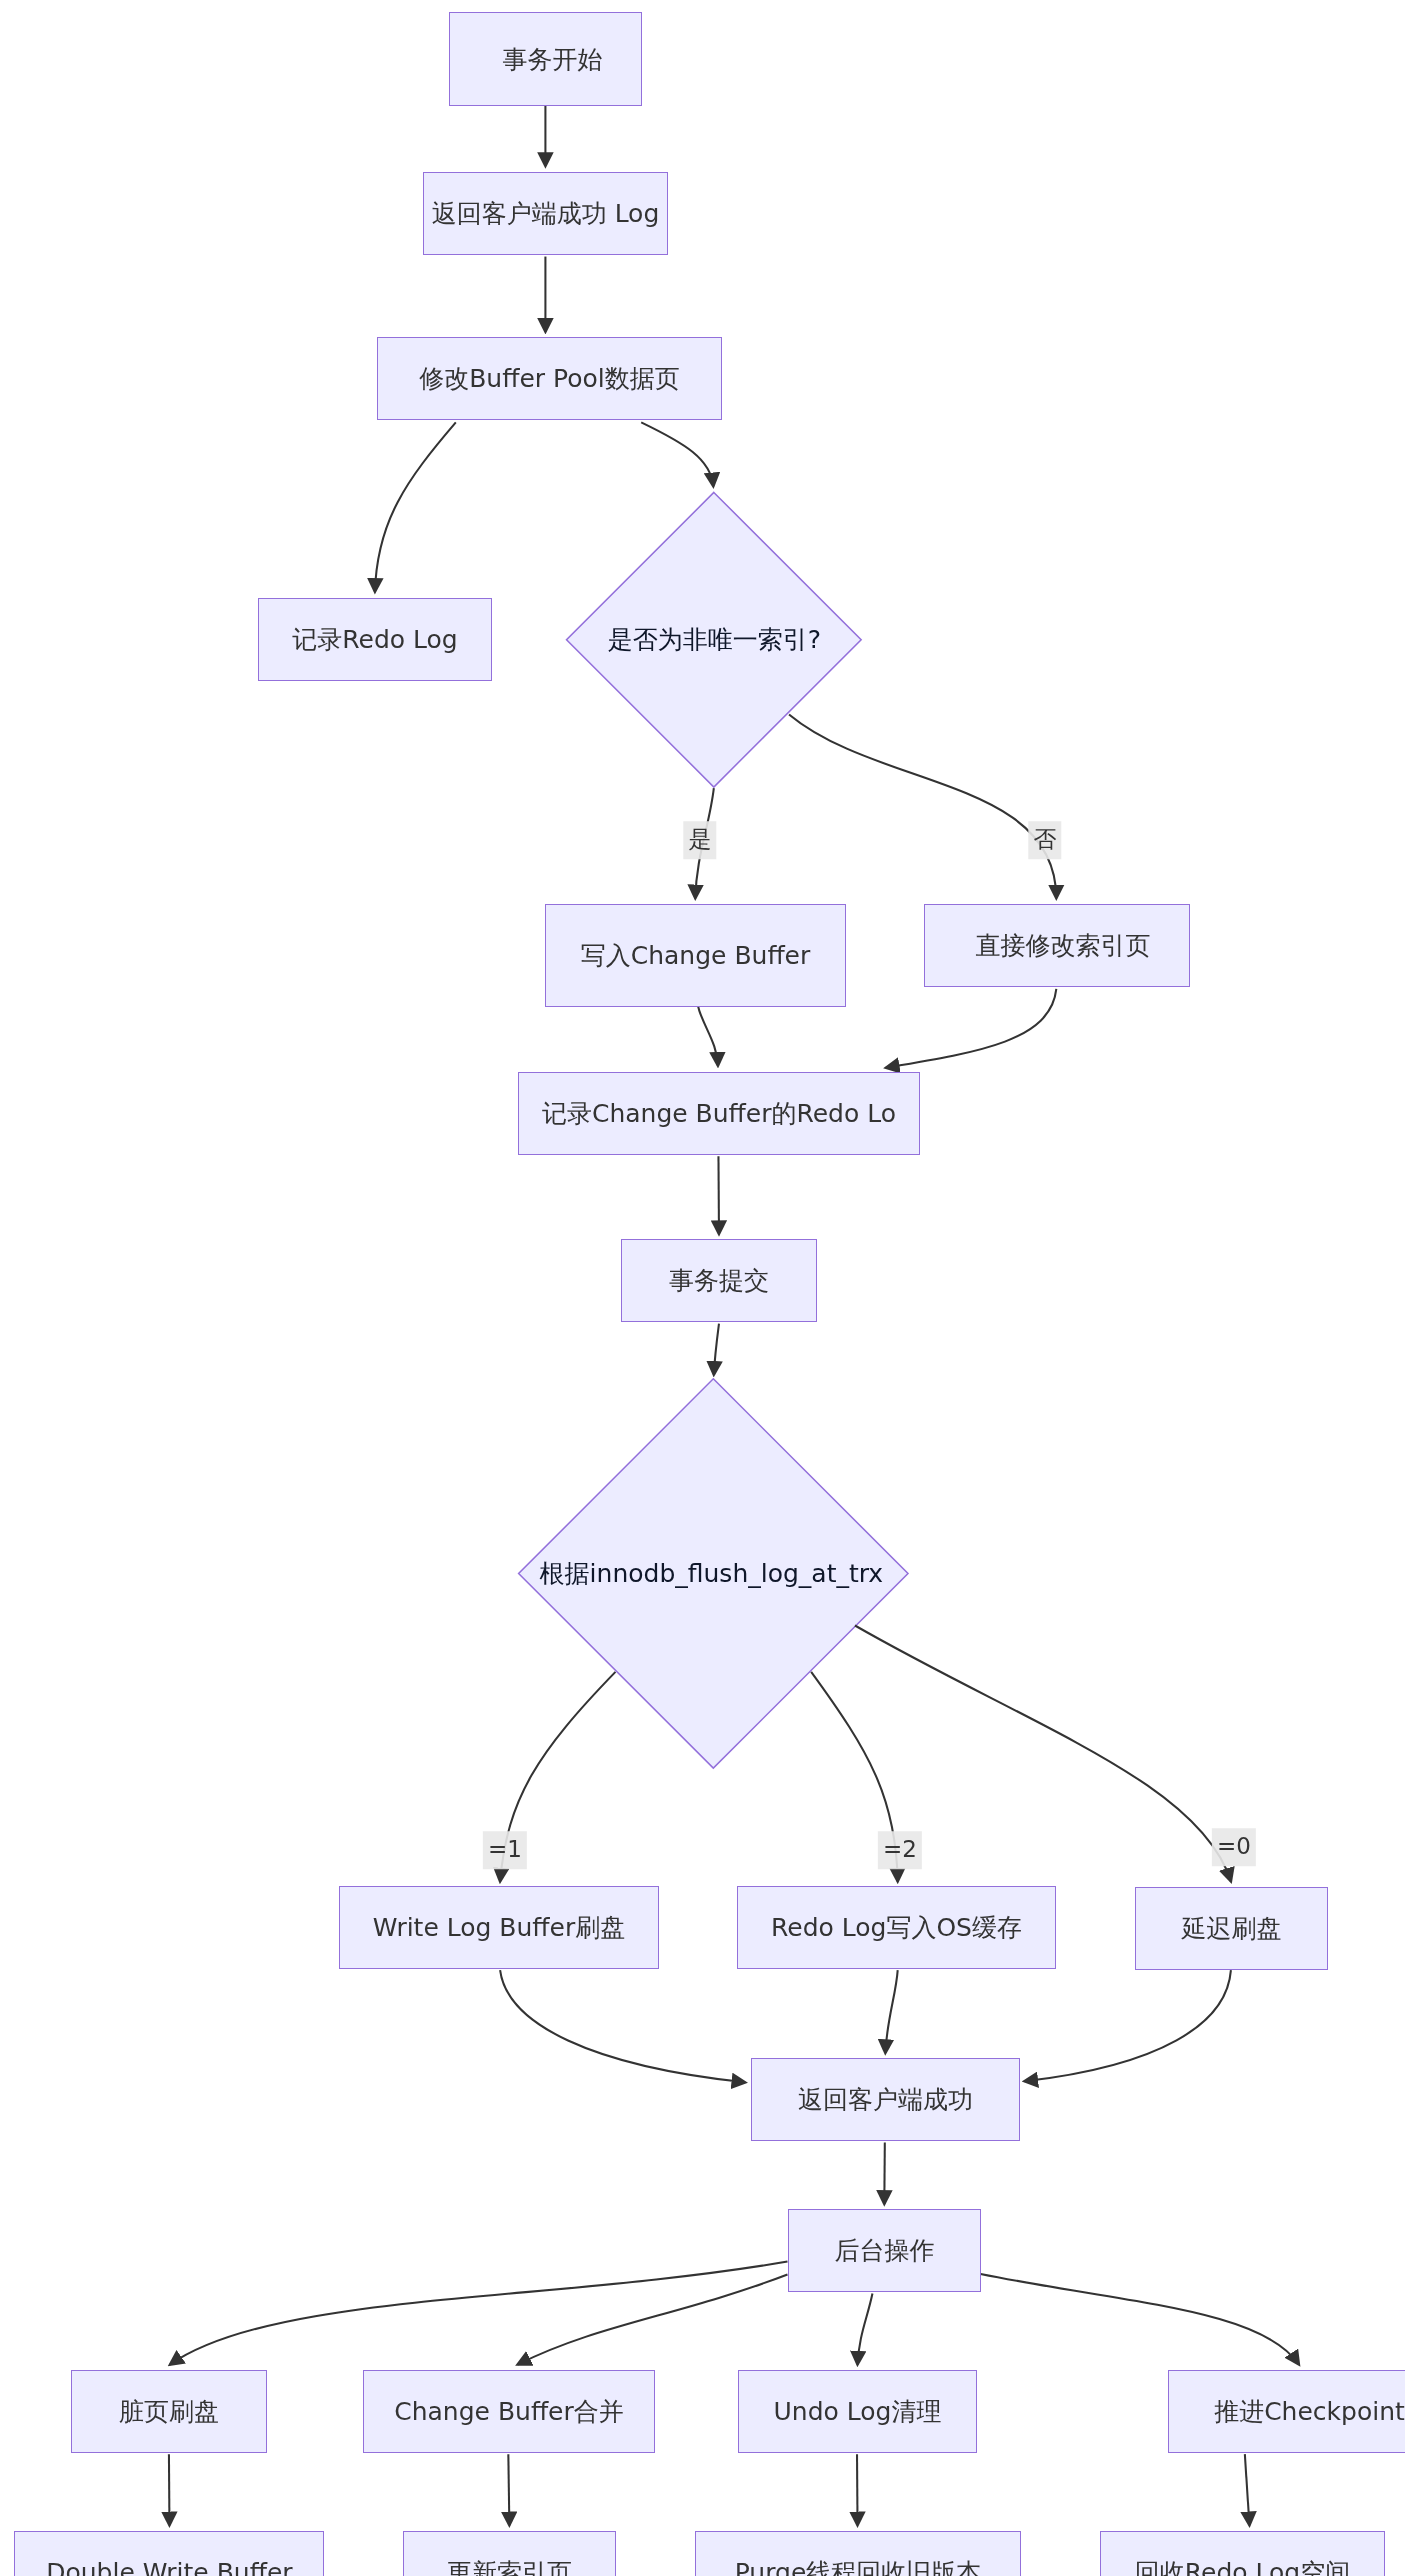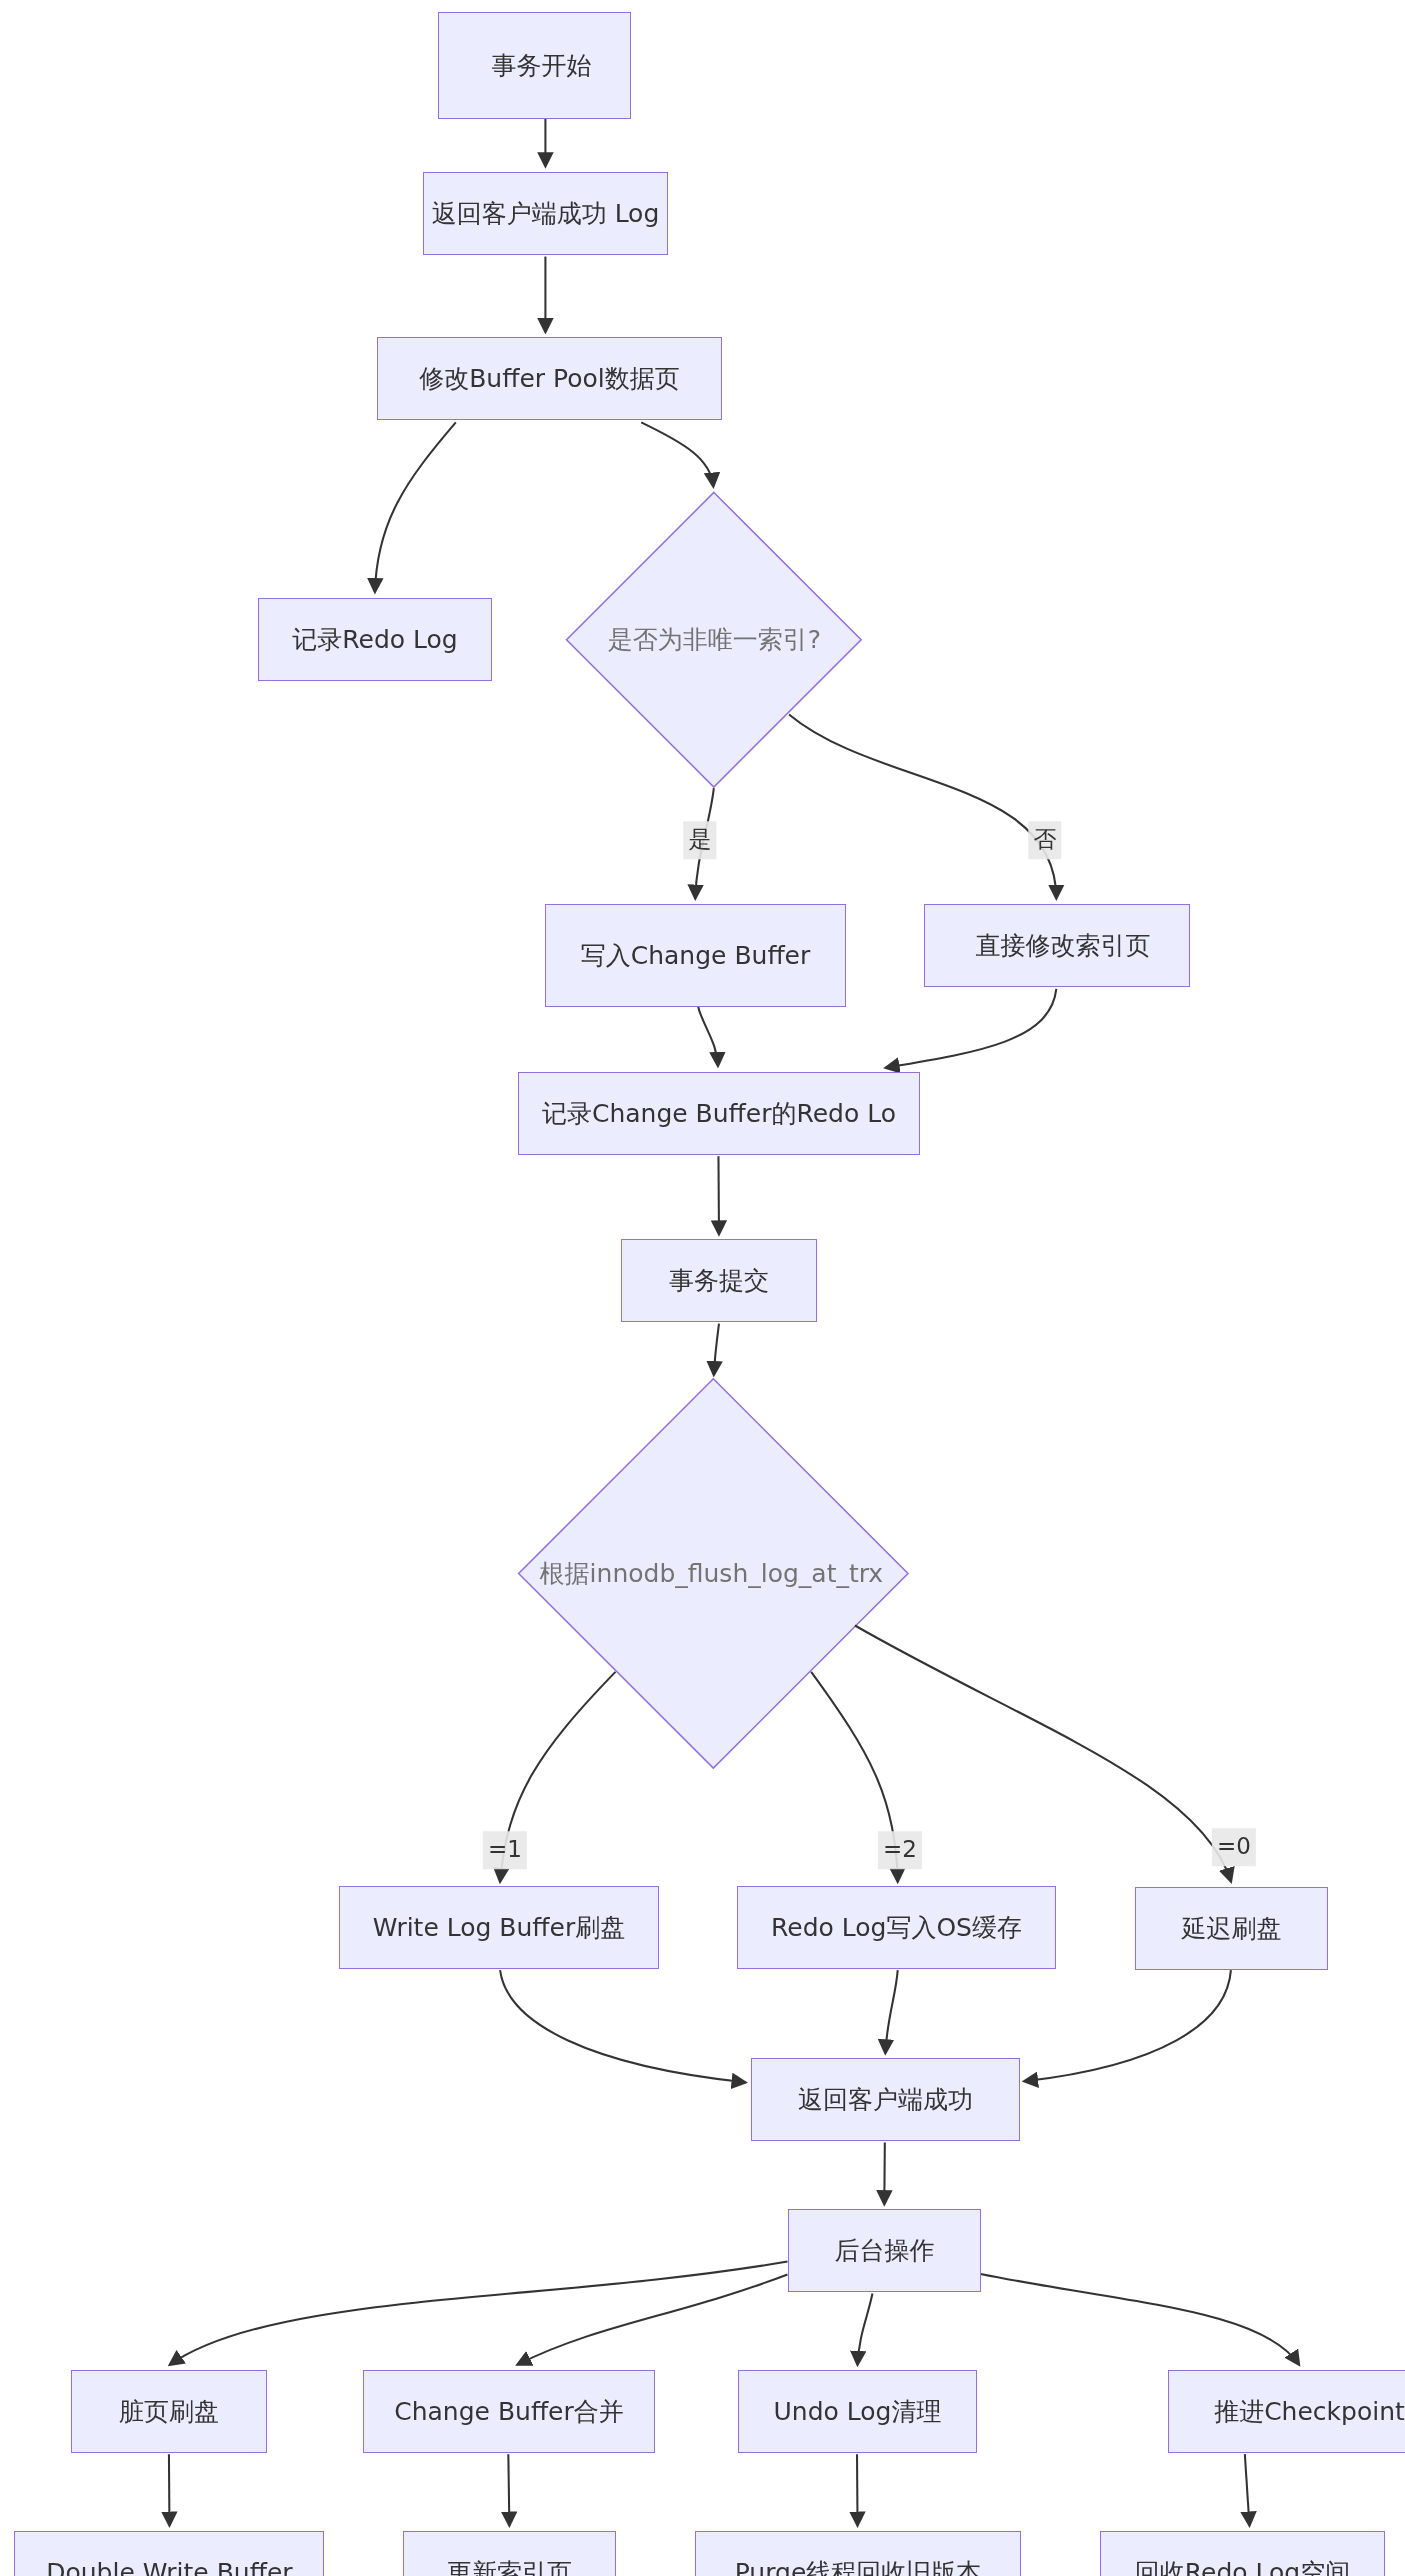--- a/index.html
+++ b/index.html
@@ -18,21 +18,21 @@
     border:1.5px solid #9370DB;
     color:#333333;
     font-size:25px;
     display:flex;align-items:center;justify-content:center;
     white-space:nowrap;overflow:hidden;
     text-align:center;
   }
   .dtext{
     position:absolute;
     box-sizing:border-box;
-    color:#737373;
+    color:#0f172a;
     font-size:25px;
     display:flex;align-items:center;justify-content:center;
     white-space:nowrap;overflow:hidden;
     background:transparent;
   }
   .elabel{
     position:absolute;
     transform:translate(-50%,-50%);
     background:rgba(232,232,232,0.9);
     color:#333333;
@@ -80,21 +80,21 @@
       <path marker-end="url(#arrow)" d="M1694 4452 C1684 4500 1668 4532 1665 4590"></path>
       <path marker-end="url(#arrow)" d="M1904 4414 C2180 4470 2450 4482 2522 4590"></path>
       <path marker-end="url(#arrow)" d="M328 4764 L329 4902"></path>
       <path marker-end="url(#arrow)" d="M987 4764 L989 4902"></path>
       <path marker-end="url(#arrow)" d="M1664 4764 L1665 4902"></path>
       <path marker-end="url(#arrow)" d="M2417 4764 L2426 4902"></path>
       <path marker-end="url(#arrow)" d="M329 5076 L330 5212"></path>
     </g>
   </svg>
 
-  <div class="node" style="left:438px;  top:12px;   width:193px; height:107px;padding-left:14px;">事务开始</div>
+  <div class="node" style="left:449px;  top:12px;   width:193px; height:94px;padding-left:14px;">事务开始</div>
   <div class="node" style="left:423px;  top:172px;  width:245px; height:83px;">返回客户端成功 Log</div>
   <div class="node" style="left:377px;  top:337px;  width:345px; height:83px;">修改Buffer Pool数据页</div>
   <div class="node" style="left:258px;  top:598px; width:234px; height:83px;">记录Redo Log</div>
   <div class="node" style="left:545px; top:904px; width:301px; height:103px;">写入Change Buffer</div>
   <div class="node" style="left:924px; top:904px; width:266px; height:83px;padding-left:12px;">直接修改索引页</div>
   <div class="node" style="left:518px; top:1072px; width:402px; height:83px;">记录Change Buffer的Redo Lo</div>
   <div class="node" style="left:621px; top:1239px; width:196px; height:83px;">事务提交</div>
   <div class="node" style="left:339px;  top:1886px; width:320px; height:83px;">Write Log Buffer刷盘</div>
   <div class="node" style="left:737px; top:1886px; width:319px; height:83px;">Redo Log写入OS缓存</div>
   <div class="node" style="left:1135px; top:1887px; width:193px; height:83px;">延迟刷盘</div>

